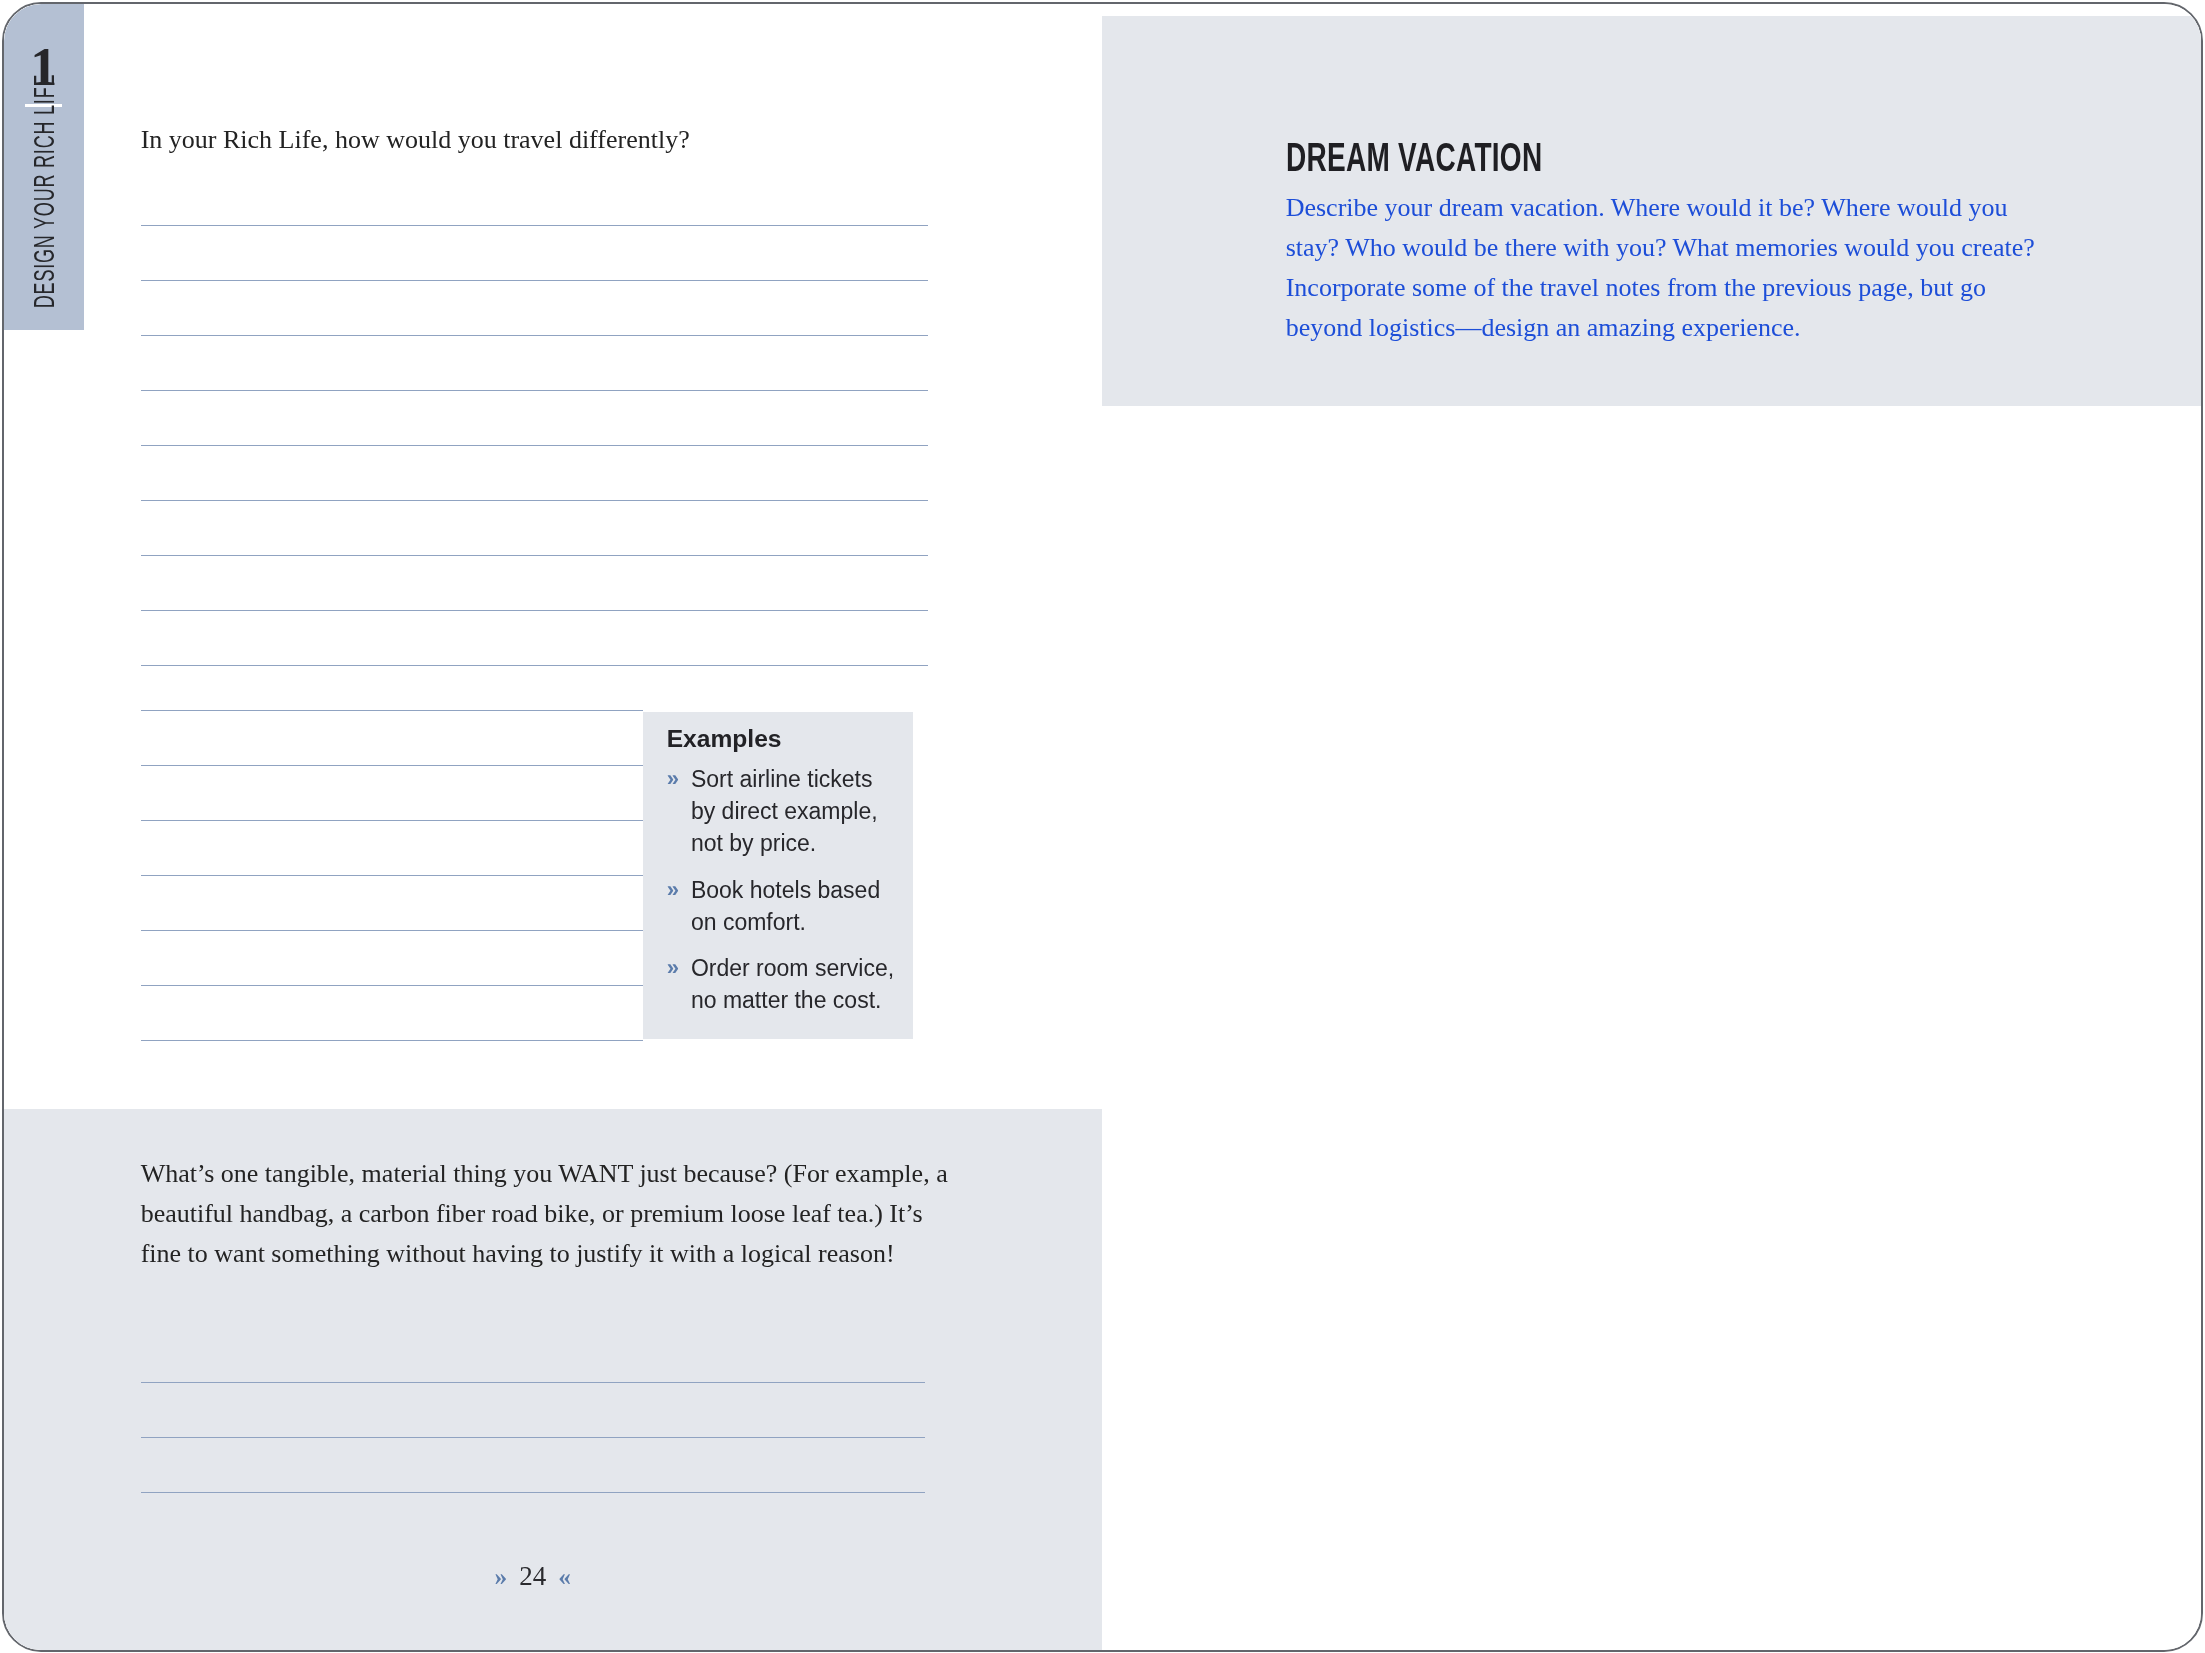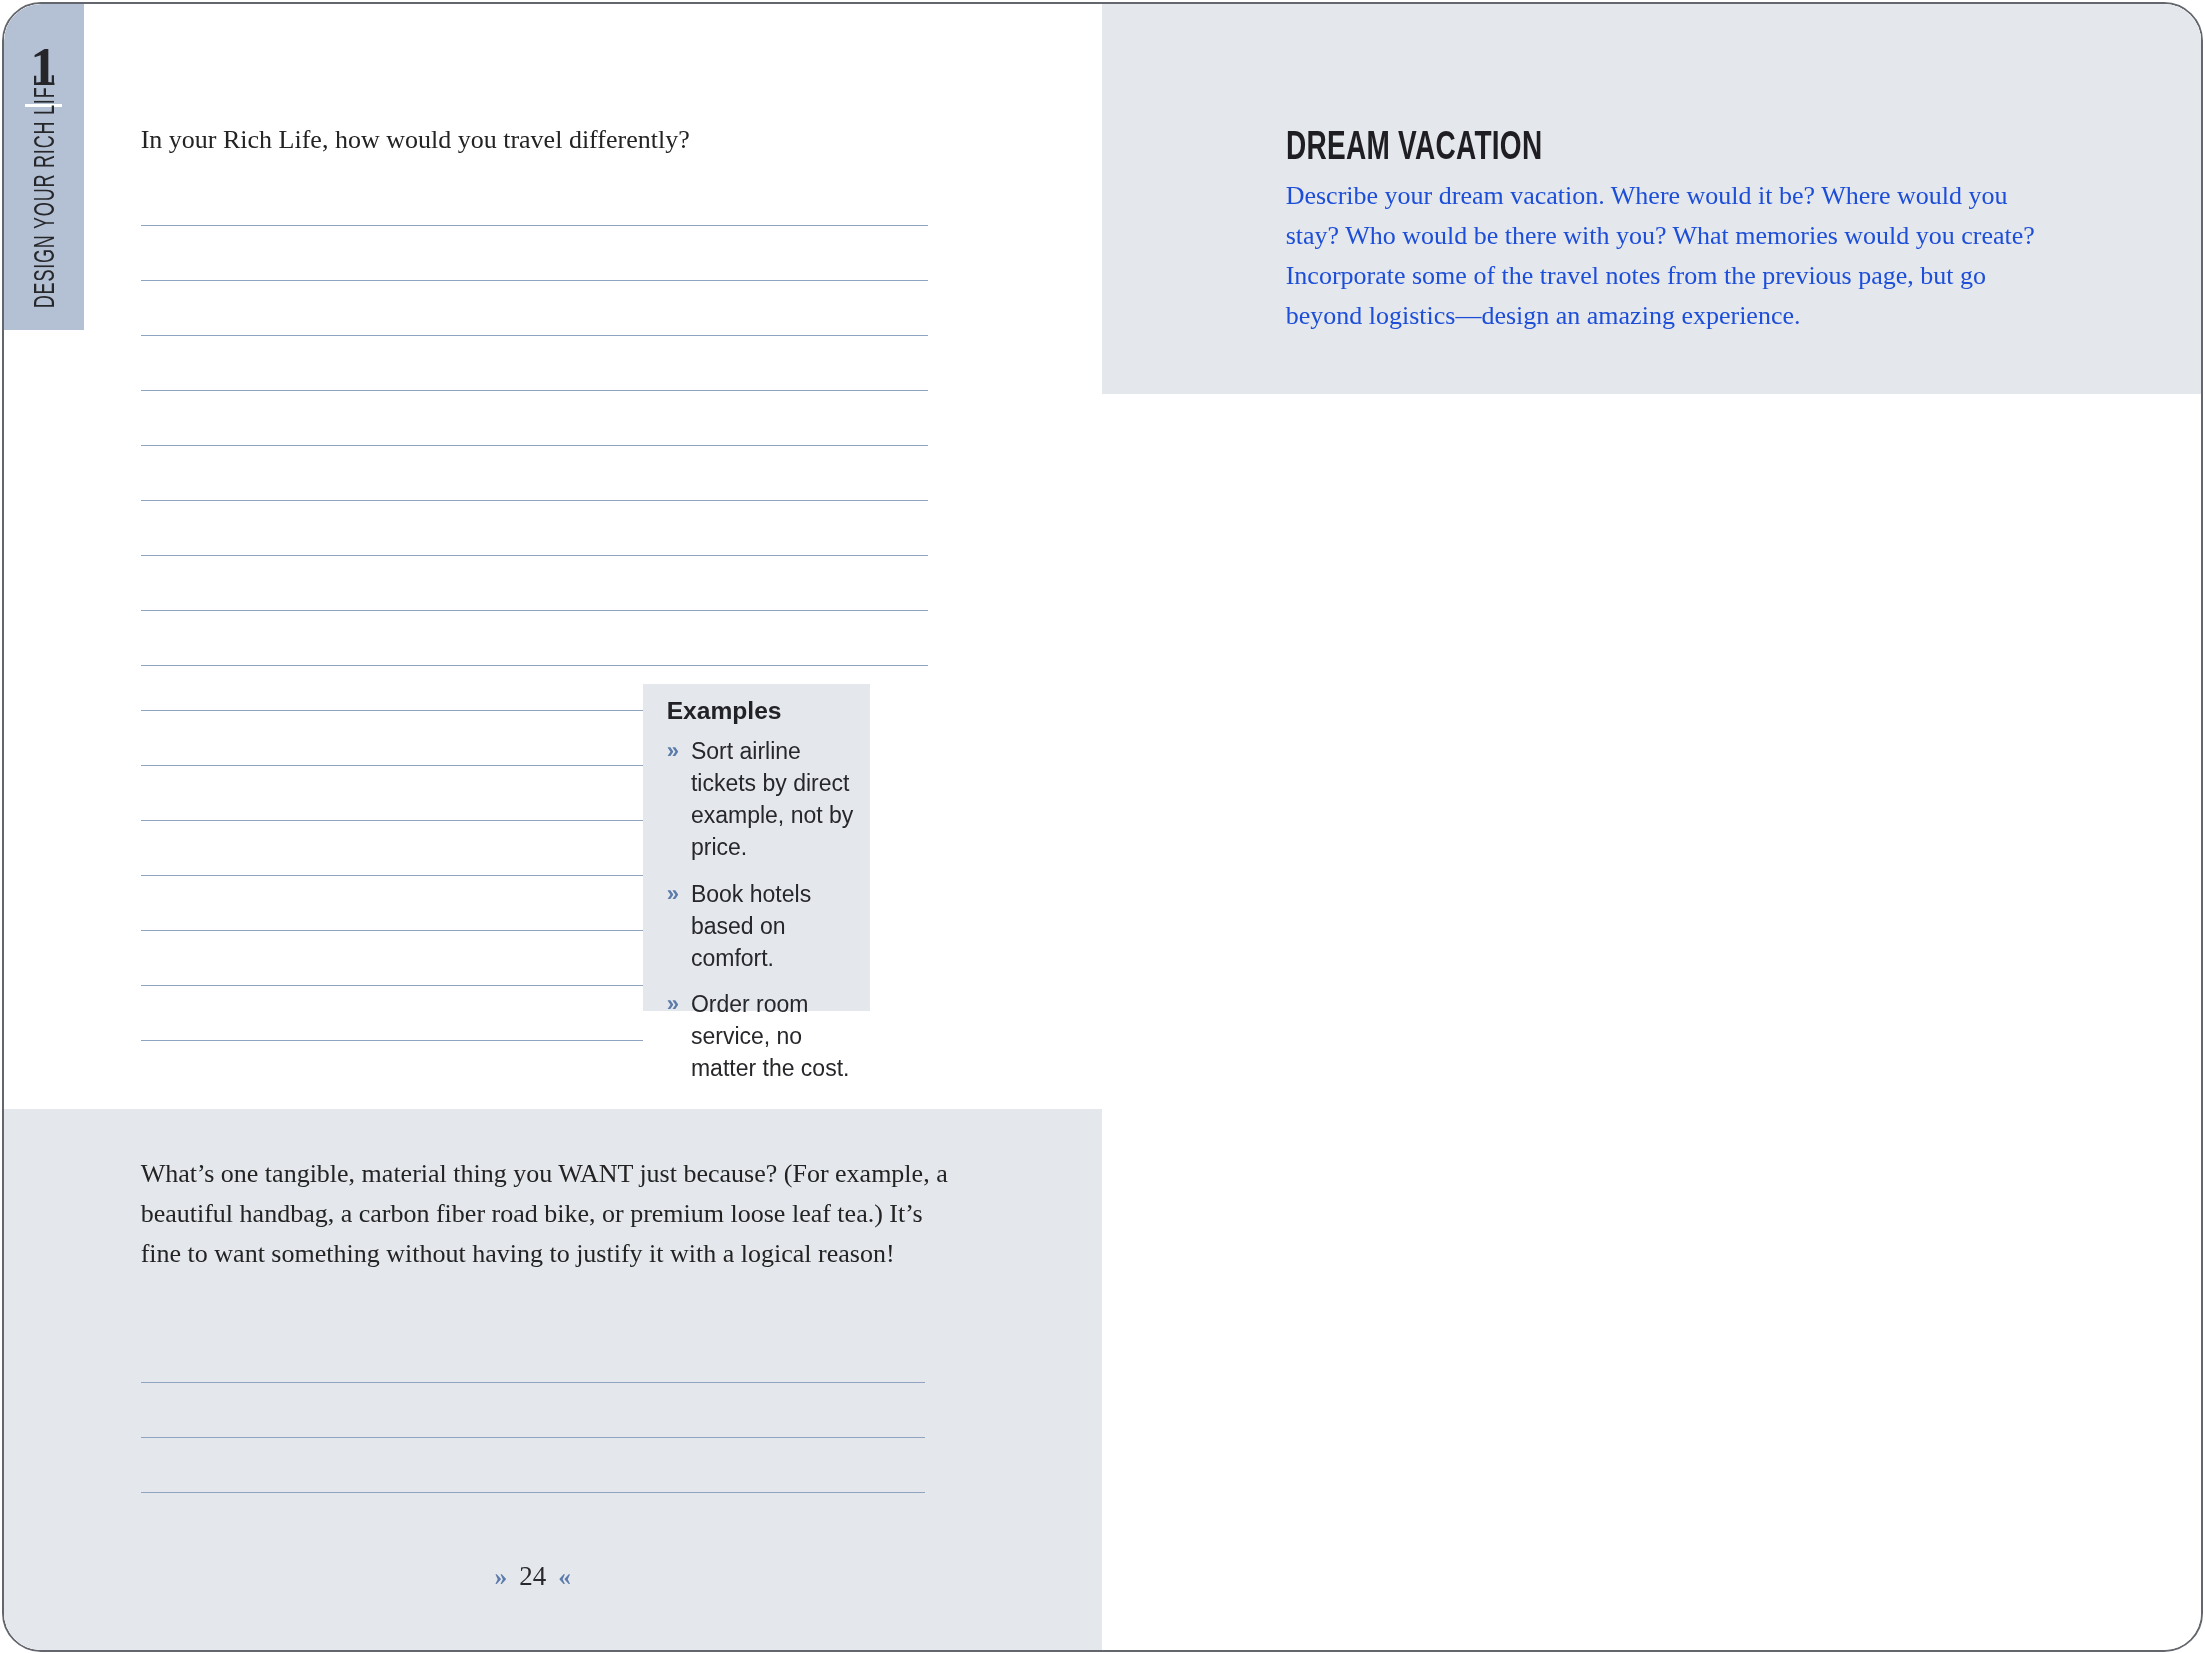--- a/index.html
+++ b/index.html
@@ -33,37 +33,37 @@
     letter-spacing:1.3px;color:#26272b;
   }
   
   .q1{position:absolute;left:137px;top:119px;width:848px;font-size:26px;line-height:34px;color:#232323;}
   
   .wline{height:55px;border-bottom:1.7px solid #90a3c1;box-sizing:border-box;}
   .lines-a{position:absolute;left:137px;top:167px;width:787px;}
   .lines-b{position:absolute;left:137px;top:652px;width:502px;}
   .lines-c{position:absolute;left:137px;top:1324px;width:784px;}
   
-  .examples{position:absolute;left:639px;top:680px;width:227px;height:327px;background:#e4e7ec;box-sizing:border-box;padding:13.6px 15.3px 0 24px;}
+  .examples{position:absolute;left:639px;top:708px;width:270px;height:327px;background:#e4e7ec;box-sizing:border-box;padding:13.6px 15.3px 0 24px;}
   .ex-title{font-family:"Liberation Sans",sans-serif;font-weight:bold;font-size:24.6px;color:#222226;margin-bottom:10.2px;}
   .ex-item{display:flex;align-items:flex-start;margin-bottom:14.4px;font-family:"Liberation Sans",sans-serif;font-size:23px;line-height:32px;color:#27272b;}
   .ex-marker{color:#5b7cab;font-weight:bold;font-size:22px;line-height:32px;margin-right:12px;flex:0 0 auto;}
   
   .bottom-panel{position:absolute;left:0;top:1105px;width:1098px;height:545px;background:#e4e7ec;}
   .q2{position:absolute;left:137px;top:1150px;width:810px;font-size:26px;line-height:40px;color:#232323;}
   
   .pagenum{position:absolute;text-align:center;font-family:Liberation Serif, serif;font-size:27px;color:#2a2a2e;}
   .pagenum .pn-marker{color:#5b7cab;font-weight:bold;font-size:25.4px;}
   .pagenum .pn-num{margin:0 12px;}
   .pagenum-left{left:137px;top:1557px;width:784px;}
   .pagenum-right{left:81px;right:21px;top:1167px;}
   .pagenum-right .pn-chip{display:inline-block;background:#ffffff;padding:3.4px 12px;}
   
   .page-right{position:absolute;left:1098px;top:0;right:0;height:100%;background:#ffffff;}
-  .header-box{position:absolute;left:0;top:0;width:100%;height:390px;background:#e4e7ec;}
+  .header-box{position:absolute;left:0;top:12px;width:100%;height:390px;background:#e4e7ec;}
   .r-title{position:absolute;left:184px;top:119px;white-space:nowrap;}
   .r-title span{
     display:inline-block;transform:scaleX(0.70);transform-origin:left center;
     font-family:"Liberation Sans",sans-serif;font-weight:bold;font-size:40px;
     letter-spacing:0.4px;color:#1f1f23;
   }
   .r-desc{position:absolute;left:184px;top:172px;width:772px;font-size:26px;line-height:40px;color:#1d4ed8;}
   .dotgrid{
     position:absolute;left:0;top:390px;right:0;bottom:0;background-color:#ffffff;
     background-image:radial-gradient(circle,#a9b4ca 2.7px,rgba(169,180,202,0) 3.2px);

